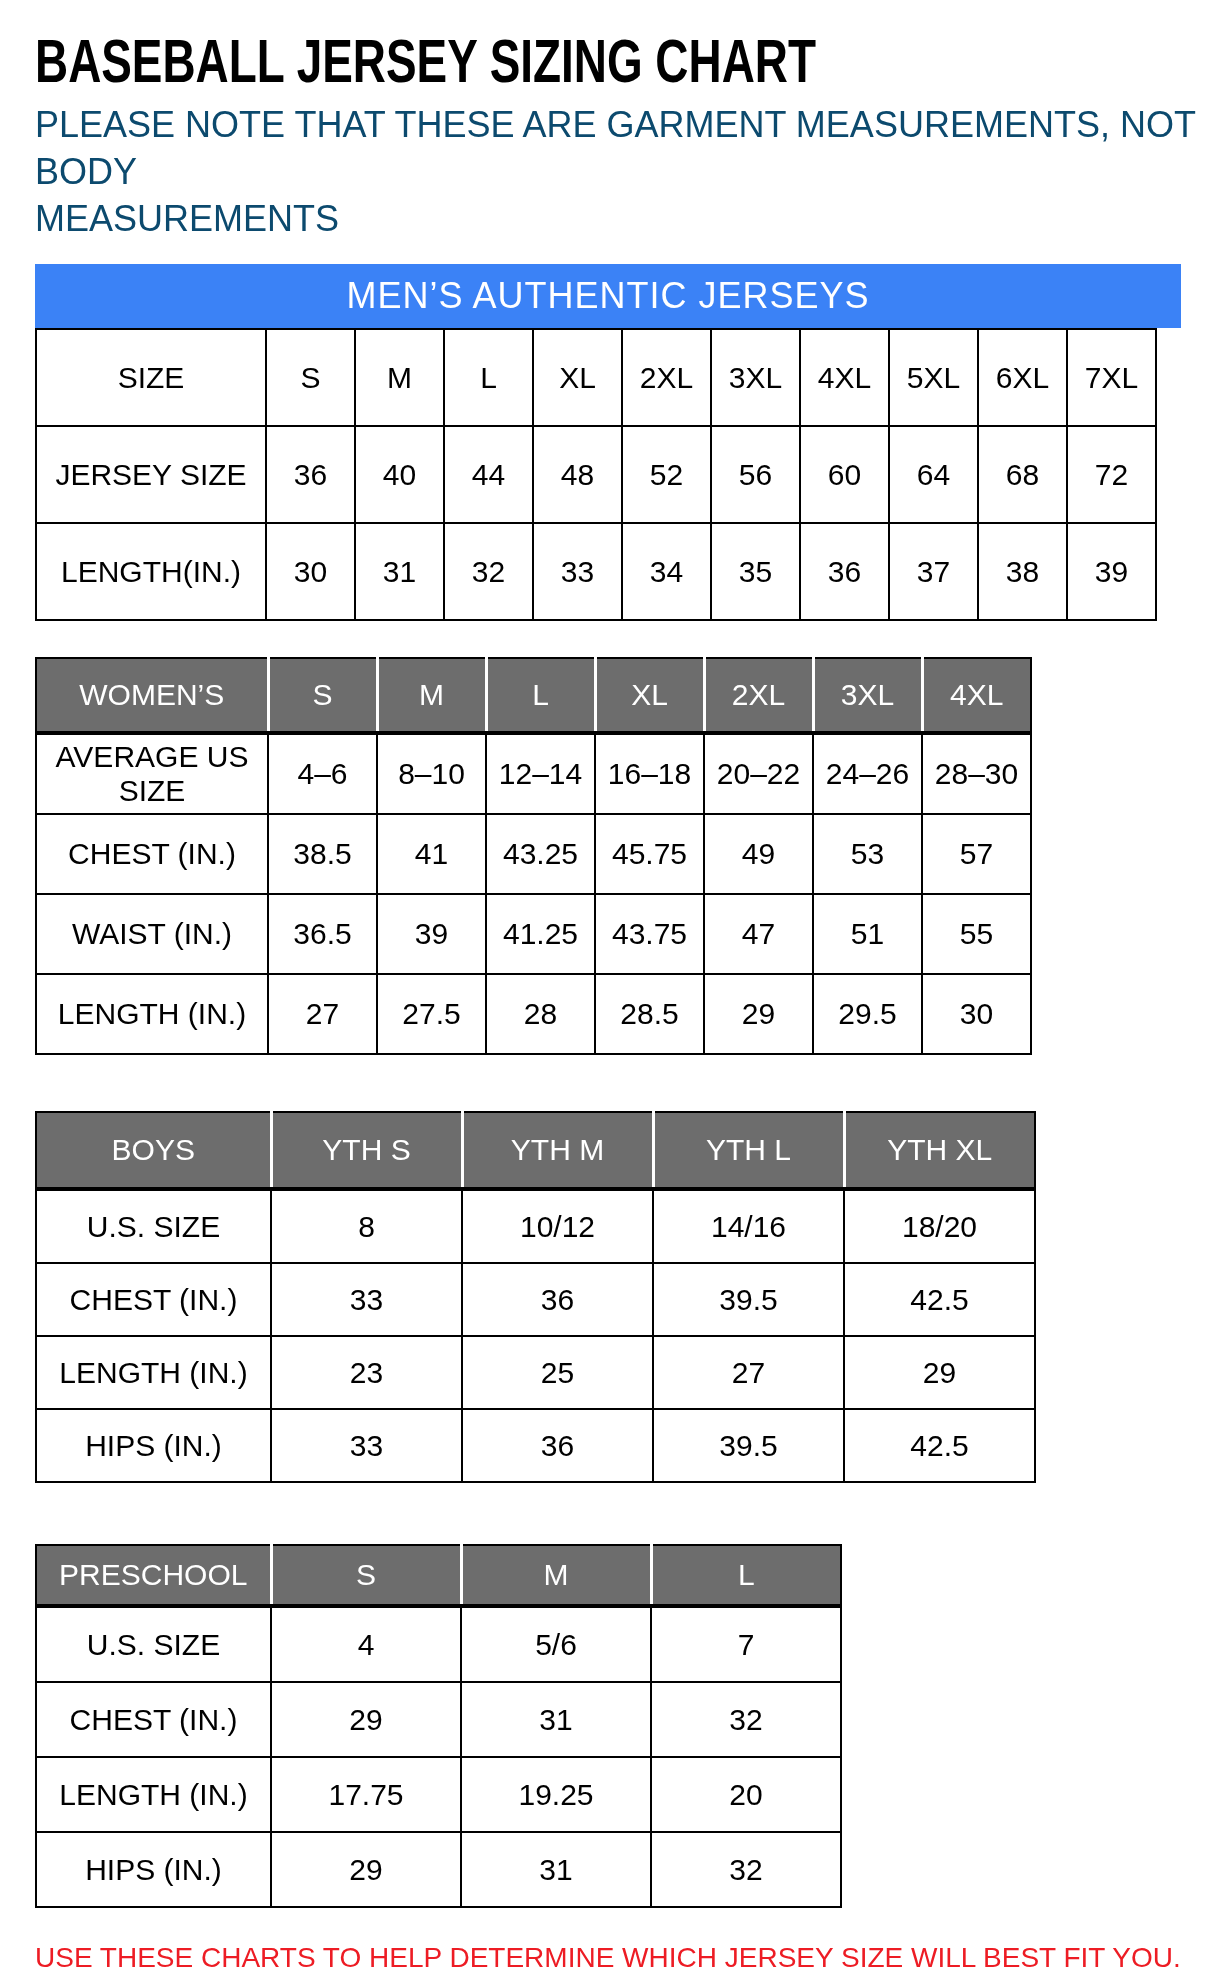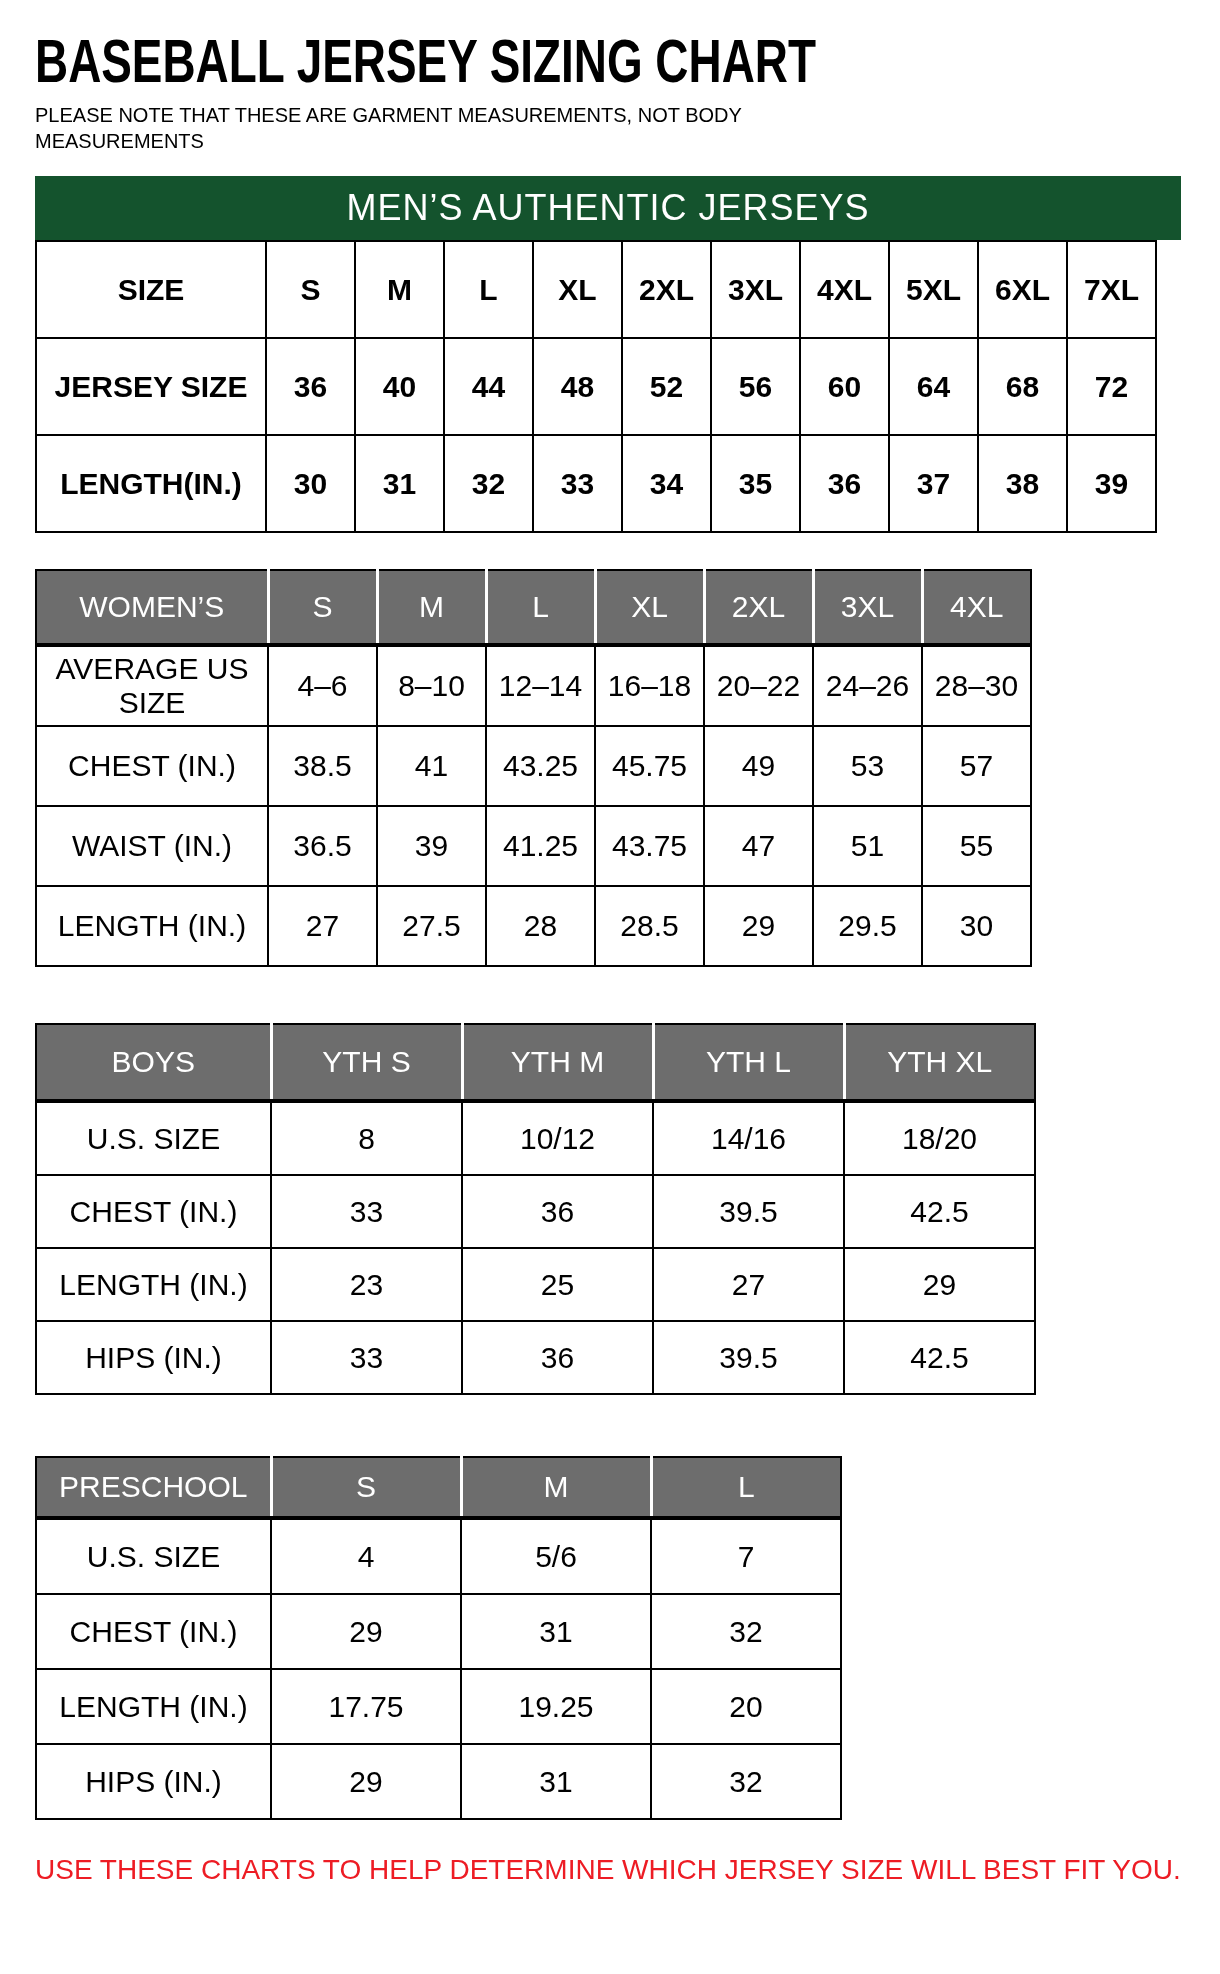--- a/index.html
+++ b/index.html
@@ -9,29 +9,29 @@
     -webkit-font-smoothing:antialiased;
   }
   .page{padding:16px 20px 0 35px;}
 
   .title{
     display:inline-block;white-space:nowrap;
     font-size:62px;font-weight:700;line-height:1.0;
     transform:scaleX(0.74);transform-origin:left center;
     margin:14px 0 2px 0;letter-spacing:0px;color:#000;
   }
-  .note{color:#000000;font-size:20px;line-height:1.30;margin-top:8px;font-weight:400;}
+  .note{color:#0c4a6e;font-size:36px;line-height:1.30;margin-top:8px;font-weight:400;}
 
   .tbl-block{margin-top:22px;}
   .block-womens{margin-top:36px;}
   .block-boys{margin-top:56px;}
   .block-presch{margin-top:61px;}
 
   .banner{
-    width:1146px;height:64px;background:#14532d;color:#fff;
+    width:1146px;height:64px;background:#3b82f6;color:#fff;
     display:flex;align-items:center;justify-content:center;
     font-size:36px;letter-spacing:1px;
   }
 
   table.sizing-table{border-collapse:collapse;table-layout:fixed;}
   table.sizing-table td{
     border:2px solid #000;background:#fff;color:#000;
     text-align:center;vertical-align:middle;
     font-size:30px;padding:0 4px;overflow:hidden;
   }
@@ -39,21 +39,21 @@
     background:#6d6d6d;color:#fff;
     border-top:2px solid #000;border-bottom:4px solid #000;
     border-left:3px solid #fff;border-right:3px solid #fff;
   }
   table.sizing-table thead td:first-child{border-left:2px solid #000;}
   table.sizing-table thead td:last-child{border-right:2px solid #000;}
 
   
   .t-mens col.col-label{width:230px;}
   .t-mens col.col-val{width:89px;}
-  .t-mens tbody td{height:95px;font-weight:bold;}
+  .t-mens tbody td{height:95px;}
   
   .t-womens col.col-label{width:232px;}
   .t-womens col.col-val{width:109px;}
   .t-womens thead td{height:72px;text-align:center;}
   .t-womens tbody td{height:78px;}
   
   .t-boys col.col-label{width:235px;}
   .t-boys col.col-val{width:191px;}
   .t-boys thead td{height:74px;}
   .t-boys tbody td{height:71px;}

